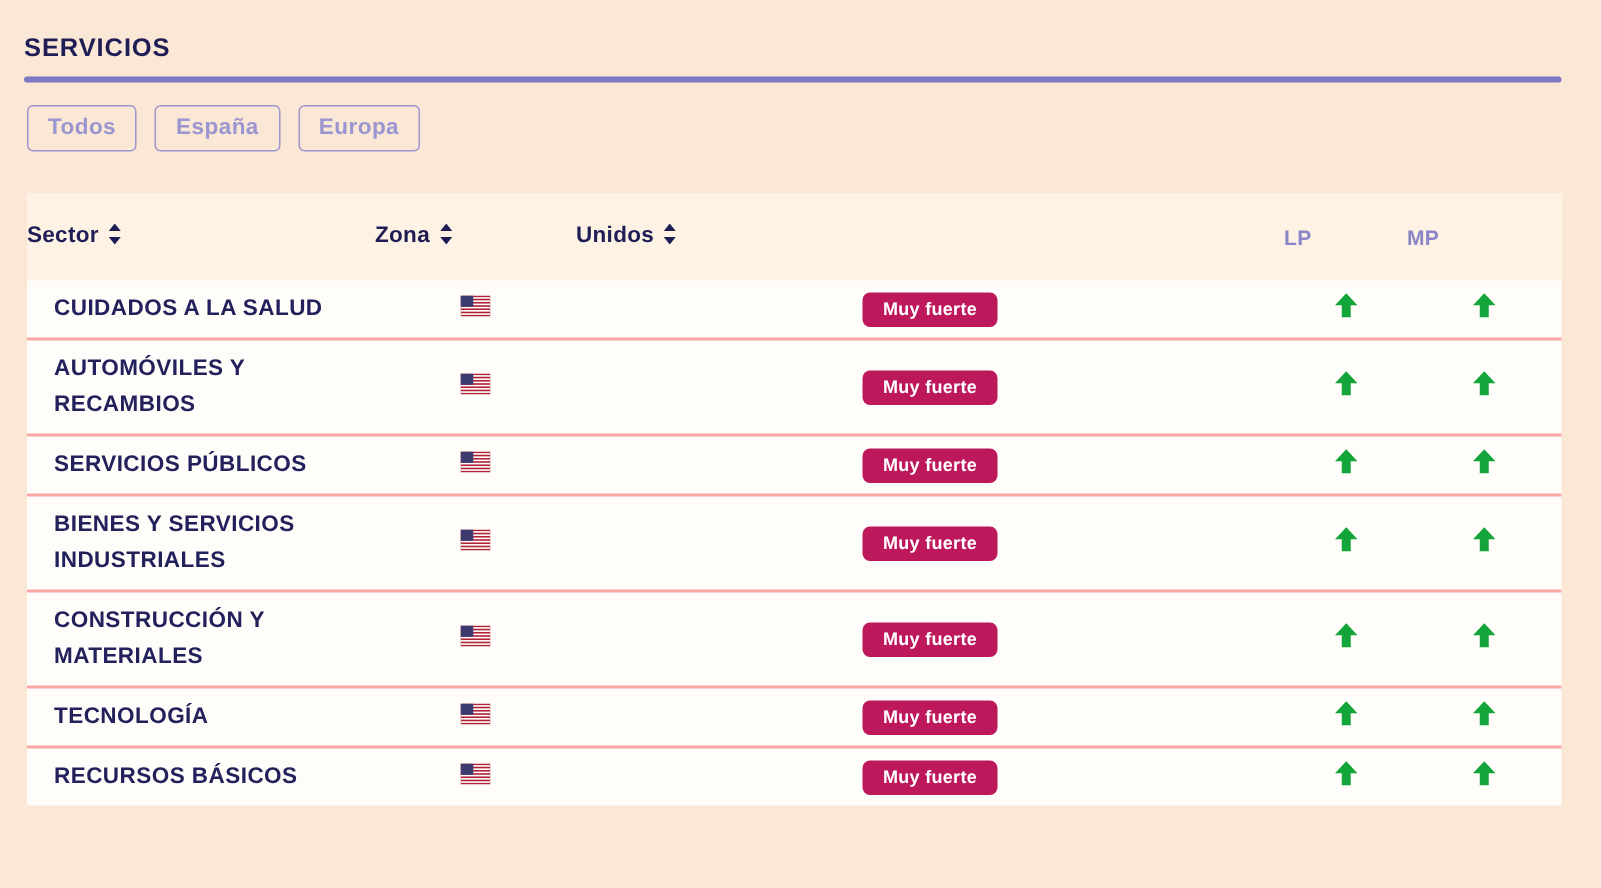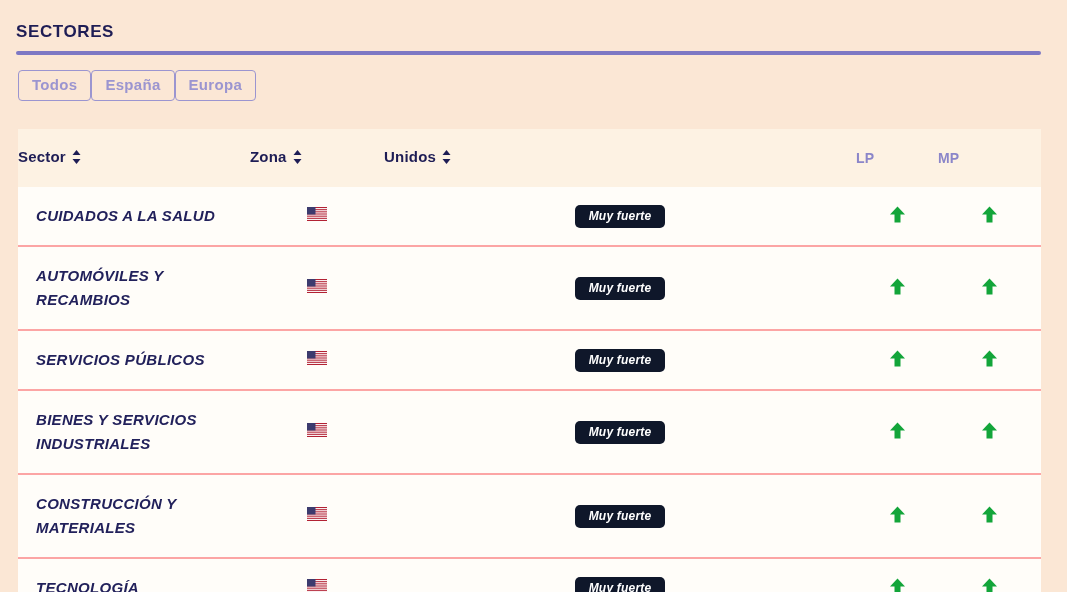--- a/index.html
+++ b/index.html
@@ -20,21 +20,21 @@
     margin-top: 6px;
   }
   .title-rule {
     margin-top: 9px;
     height: 4px;
     background: #7d78c4;
     border-radius: 2px;
     width: 1025px;
   }
 
-  .filters { margin: 15px 0 0 2px; display: flex; }
+  .filters { margin: 15px 0 0 2px; display: flex; gap: 12px; }
   .filter-btn {
     font-family: "Liberation Sans", sans-serif;
     font-size: 15px;
     font-weight: 700;
     letter-spacing: 0.3px;
     color: #9b95d0;
     background: transparent;
     border: 1px solid #9b95d0;
     border-radius: 4px;
     padding: 5px 13px 6px 13px;
@@ -63,60 +63,59 @@
     padding: 19px 0 20px 0;
     white-space: nowrap;
   }
   .sector-table th.lp-col, .sector-table th.mp-col {
     color: #8b86c9;
     font-size: 14px;
   }
   .sector-table tbody tr { border-top: 2px solid #fca5a5; }
   .sector-table tbody tr:first-child { border-top: none; }
   .sector-table td {
-    padding: 17px 0;
+    padding: 7px 0;
     vertical-align: middle;
     text-align: center;
-    font-style: italic;
   }
   td.sector-cell { text-align: left; padding-left: 18px; }
   .sector-name {
     display: inline-block;
     max-width: 200px;
     color: #22215b;
     font-size: 15px;
     font-weight: 700;
     letter-spacing: 0.3px;
     line-height: 24px;
     text-transform: uppercase;
   }
 
   .sort-icon { display: inline-block; margin-left: 6px; vertical-align: -2px; }
 
   .badge {
     display: inline-block;
-    background: #0f172a;
+    background: #be185d;
     color: #ffffff;
     font-size: 12px;
     font-weight: 700;
     letter-spacing: 0.2px;
     border-radius: 5px;
     padding: 5px 14px 6px 14px;
     line-height: 12px;
   }
 
   .flag { display: inline-block; vertical-align: middle; }
   .arrow-up { display: inline-block; vertical-align: middle; }
 </style>
 </head>
 <body>
 
 <div class="page">
 
-  <div class="page-title">SECTORES</div>
+  <div class="page-title">SERVICIOS</div>
   <div class="title-rule"></div>
 
   <div class="filters">
     <button class="filter-btn">Todos</button>
     <button class="filter-btn">España</button>
     <button class="filter-btn">Europa</button>
   </div>
 
   <table class="sector-table">
     <colgroup>

